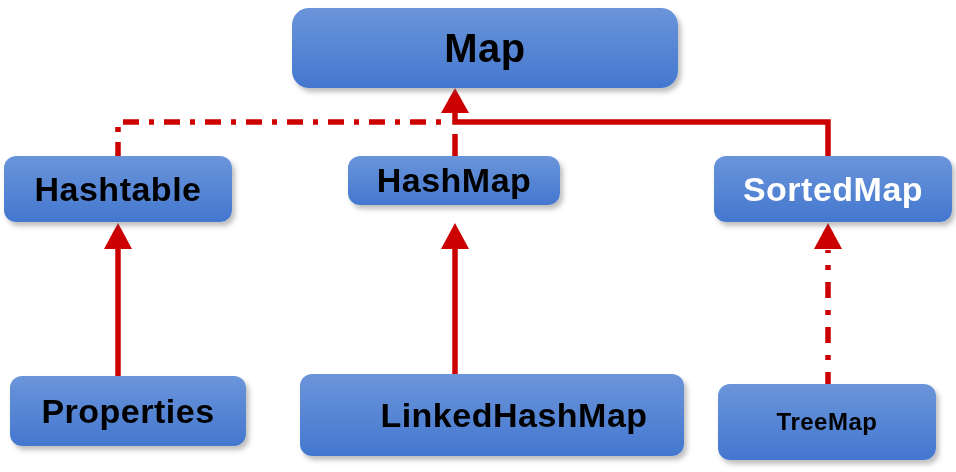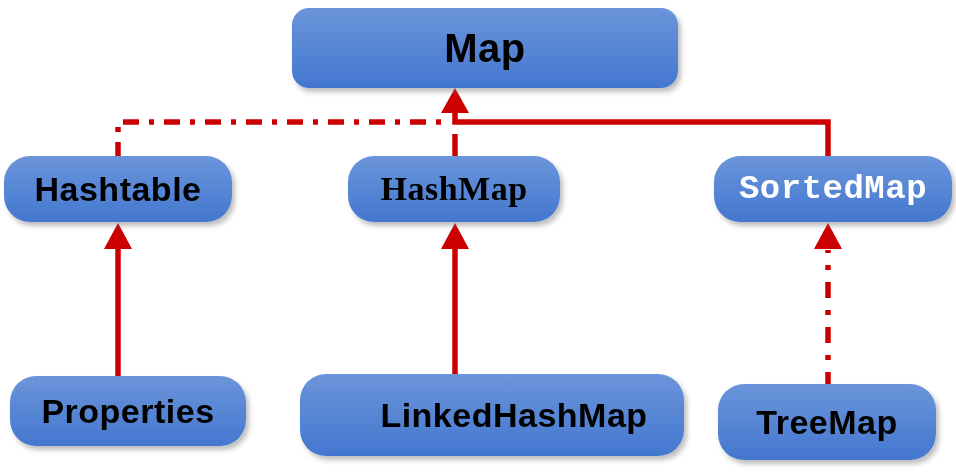--- a/index.html
+++ b/index.html
@@ -23,35 +23,35 @@
     height: 472px;
     z-index: 1;
   }
   .node {
     position: absolute;
     z-index: 2;
     display: flex;
     align-items: center;
     justify-content: center;
     background: linear-gradient(to bottom, #6b95da, #4377cf);
-    border-radius: 26px;
+    border-radius: 12px;
     box-shadow: 3px 4px 5px rgba(110,110,110,0.45);
     color: #000000;
     font-weight: bold;
     letter-spacing: 0.5px;
     text-align: center;
     white-space: nowrap;
   }
   .node-map           { left: 292px; top: 8px;   width: 386px; height: 80px; font-size: 40px; border-radius: 17px; }
   .node-hashtable     { left: 4px;   top: 156px; width: 228px; height: 66px; font-size: 34px; }
-  .node-hashmap       { left: 348px; top: 156px; width: 212px; height: 66px; font-size: 34px; font-family: Liberation Serif, serif; }
-  .node-sortedmap     { left: 714px; top: 156px; width: 238px; height: 66px; font-size: 34px; color: #ffffff; font-family: Liberation Mono, monospace; }
+  .node-hashmap       { left: 348px; top: 156px; width: 212px; height: 49px; font-size: 34px; }
+  .node-sortedmap     { left: 714px; top: 156px; width: 238px; height: 66px; font-size: 34px; color: #ffffff; }
   .node-properties    { left: 10px;  top: 376px; width: 236px; height: 70px; font-size: 34px; }
   .node-linkedhashmap { left: 300px; top: 374px; width: 340px; height: 82px; font-size: 34px; padding-left: 44px; }
-  .node-treemap       { left: 718px; top: 384px; width: 218px; height: 76px; font-size: 34px; }
+  .node-treemap       { left: 718px; top: 384px; width: 218px; height: 76px; font-size: 24px; }
 </style>
 </head>
 <body>
 
 <div class="canvas">
 
   <svg class="edges-layer" width="956" height="472" viewBox="0 0 956 472" xmlns="http://www.w3.org/2000/svg">
 
     <path d="M 118 158 L 118 122 L 442 122" fill="none" stroke="#cc0000" stroke-width="5.5" stroke-dasharray="16 10 5 10"></path>
 

